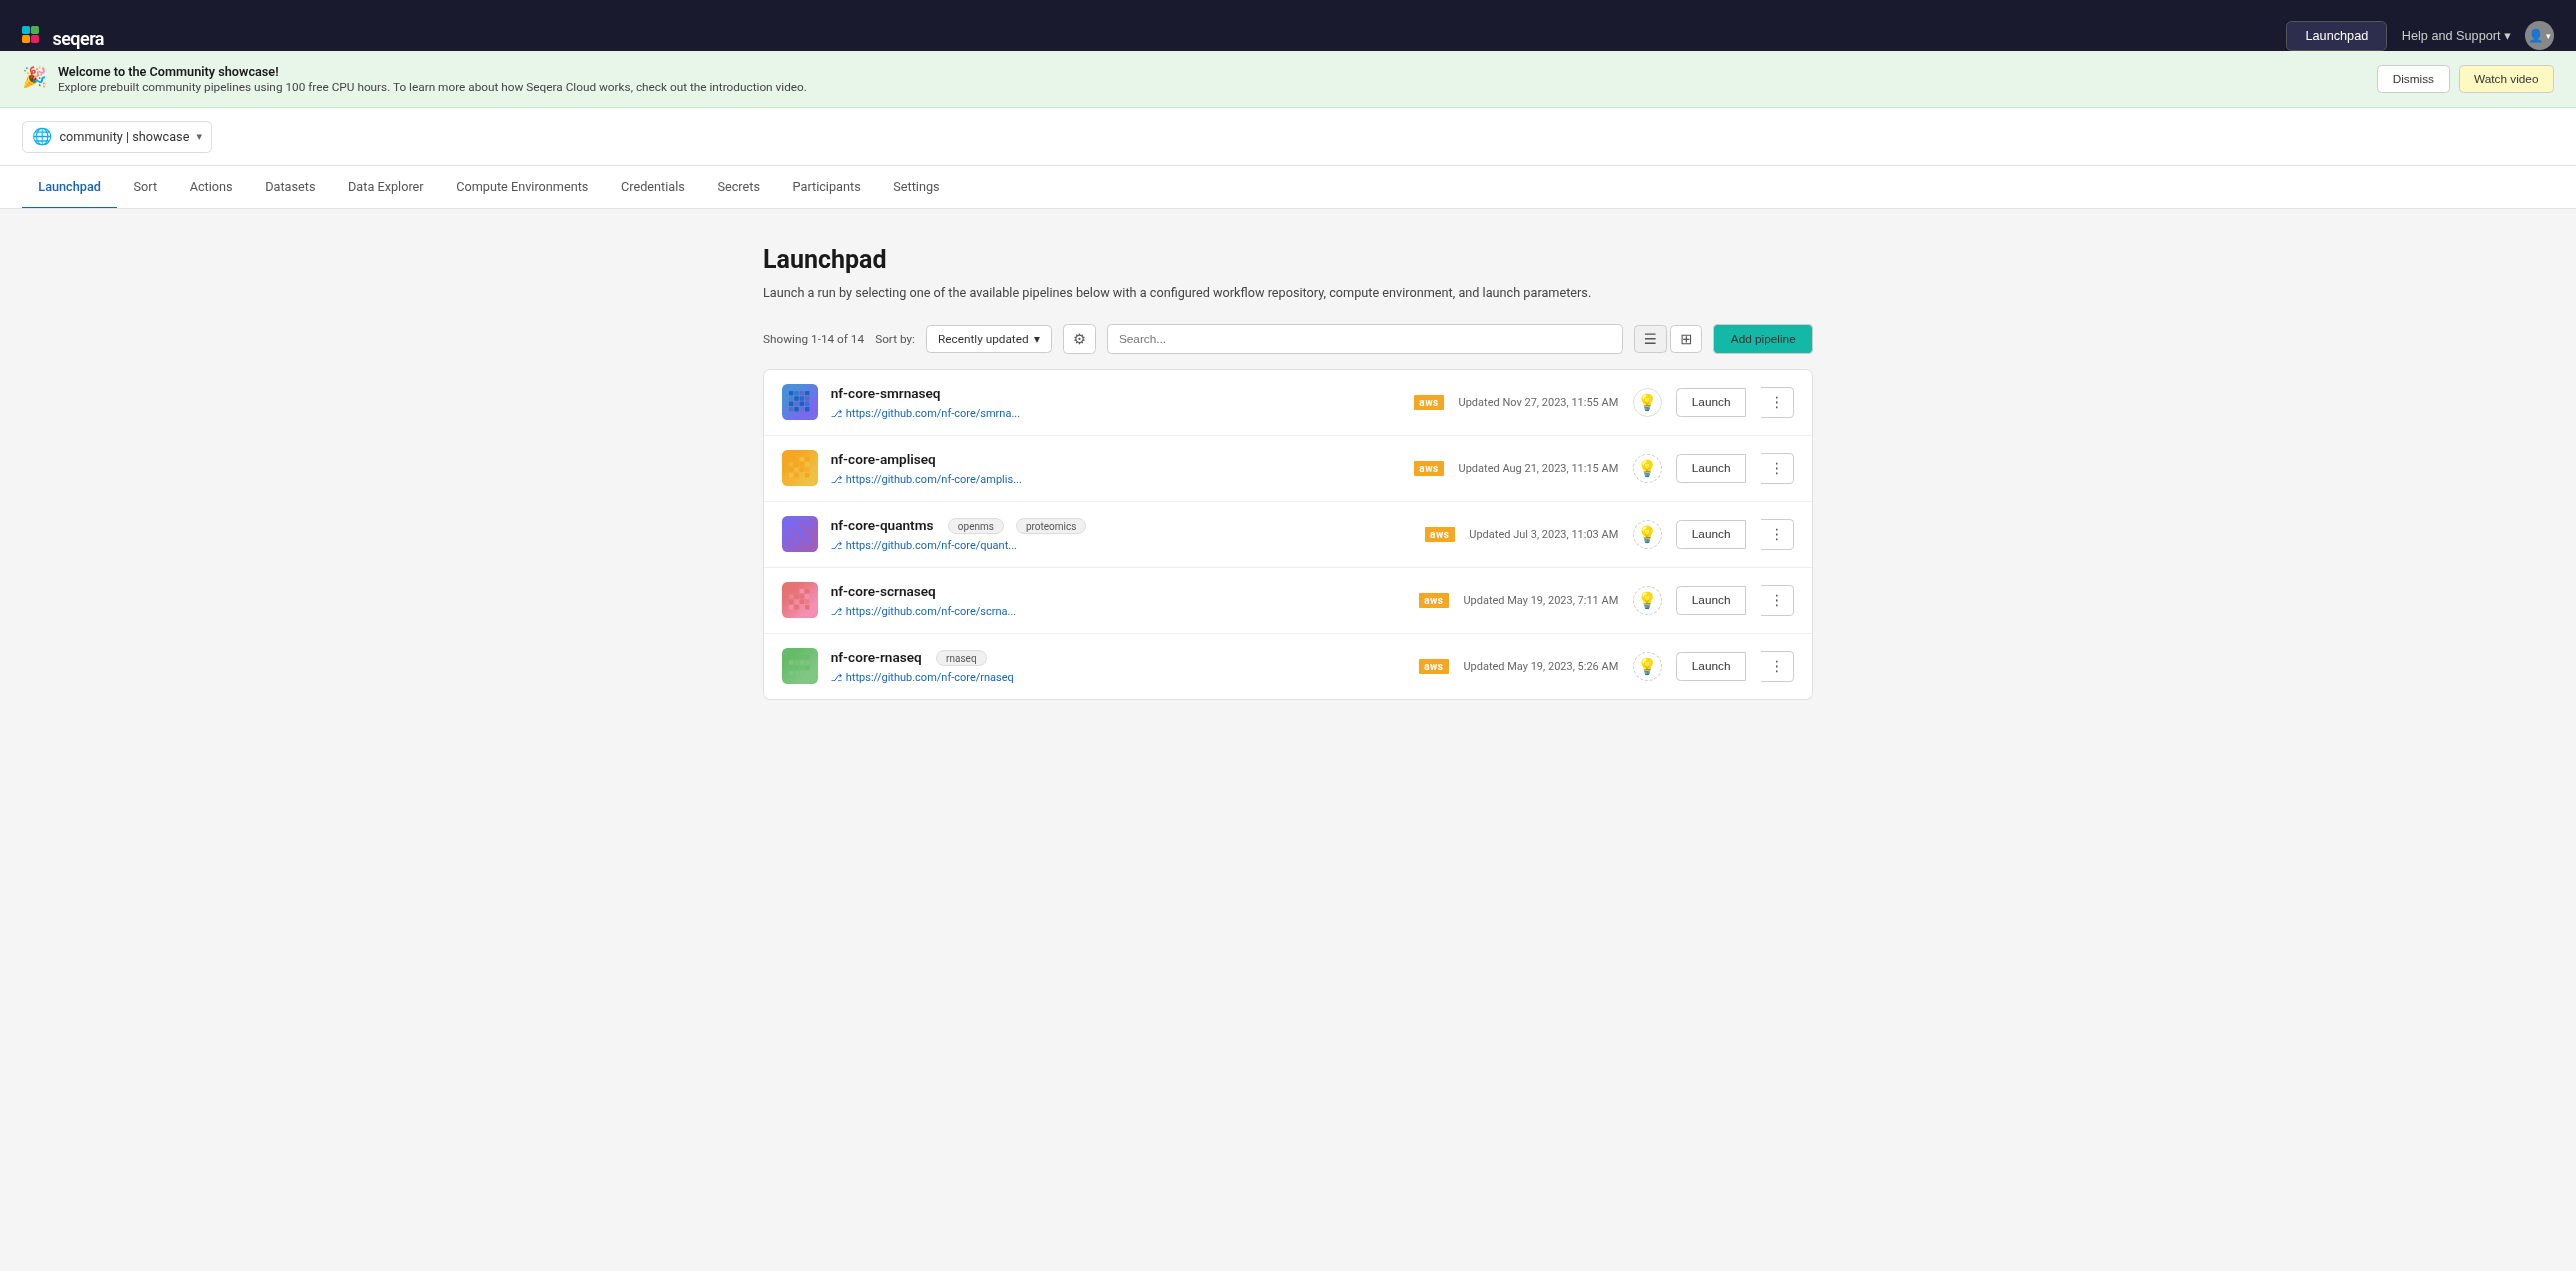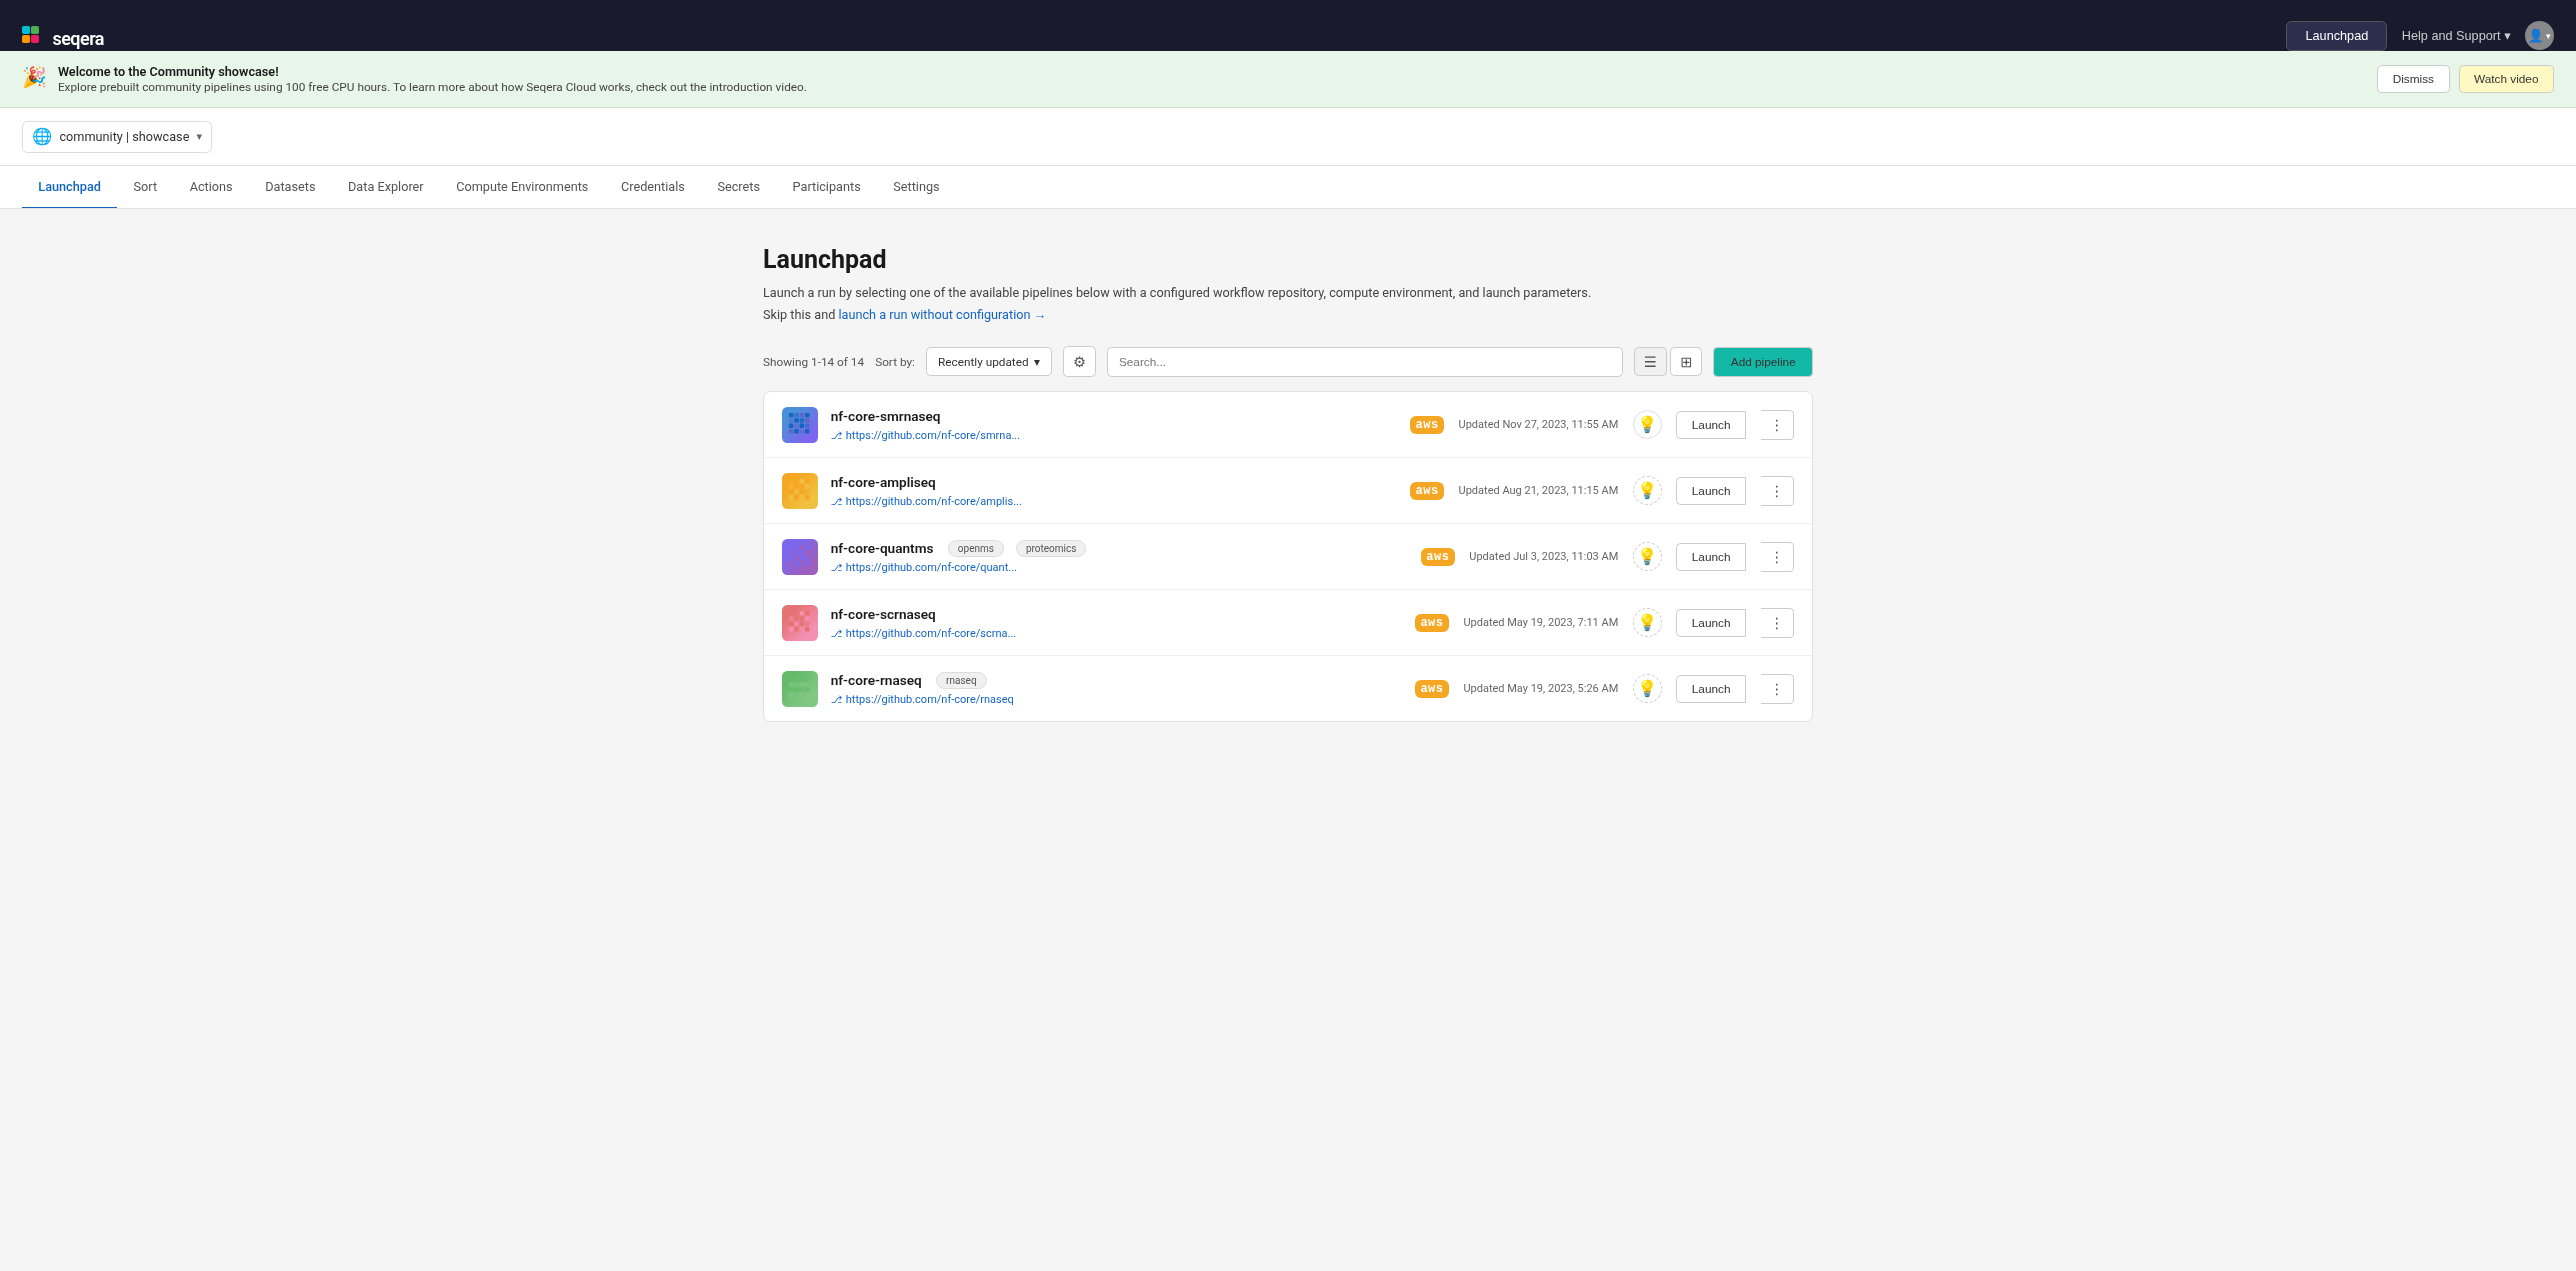--- a/index.html
+++ b/index.html
@@ -328,26 +328,25 @@
     }
     .pipeline-meta {
       display: flex;
       align-items: center;
       gap: 14.5px;
       flex-shrink: 0;
     }
     .aws-badge {
       background: #f5a623;
       color: #fff;
-      font-size: 12px;
+      font-size: 10px;
       font-weight: 700;
       padding: 1.8px 5.4px;
-      border-radius: 6px;
+      border-radius: 1px;
       letter-spacing: 0.5px;
-      font-family: Liberation Mono, monospace;
     }
     .updated-text {
       font-size: 11px;
       color: #666;
       white-space: nowrap;
     }
     .bulb-icon {
       font-size: 16.3px;
       color: #555;
       cursor: pointer;
@@ -450,24 +449,20 @@
   <a class="tab">Credentials</a>
   <a class="tab">Secrets</a>
   <a class="tab">Participants</a>
   <a class="tab">Settings</a>
 </nav>
 
 <div class="main">
   <h1 class="page-title">Launchpad</h1>
   <p class="page-desc">
     <span>Launch a run by selecting one of the available pipelines below with a configured workflow repository, compute environment, and launch parameters.</span>
-  </p>
-  <p class="page-desc">
-    <span>Skip this and</span>
-    <a class="launch-link">launch a run without configuration →</a>
   </p>
 
   <div class="toolbar">
     <span class="showing-text">Showing 1-14 of 14</span>
     <span class="sort-label">Sort by:</span>
     <div class="sort-select">
       <span>Recently updated</span>
       <span>▾</span>
     </div>
     <button class="filter-btn">

